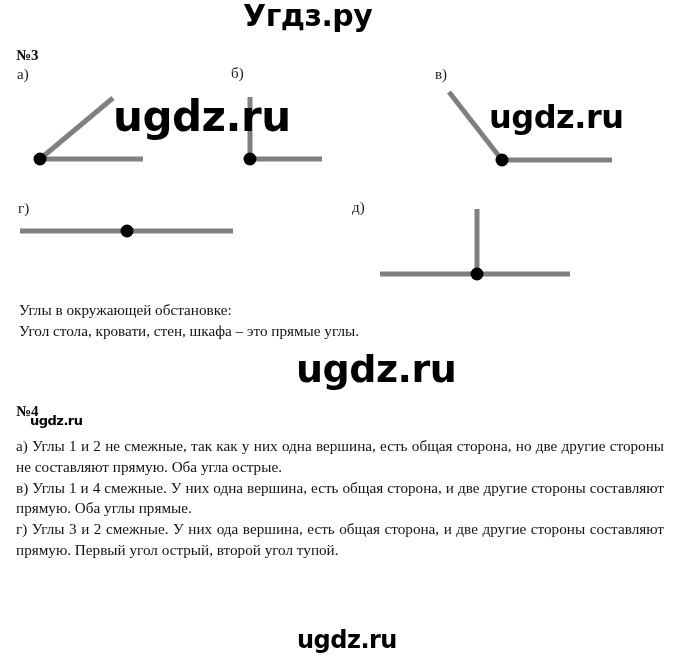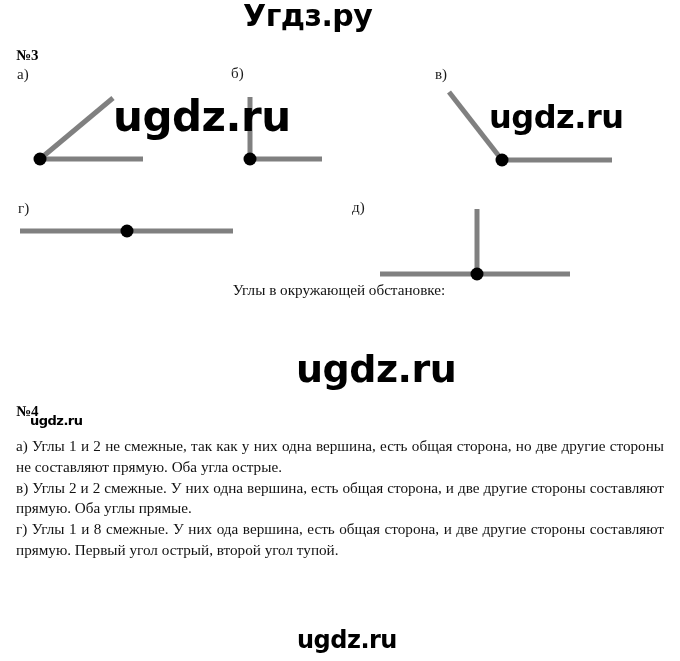--- a/index.html
+++ b/index.html
@@ -99,23 +99,22 @@
   
   .para {
     position: absolute;
     font-family: "Liberation Serif", serif;
     font-size: 15.2px;
     line-height: 20.5px;
     color: #121212;
   }
   #context-block {
     left: 19px;
-    top: 280px;
+    top: 300px;
     width: 640px;
-    text-align: center;
   }
   #context-block div { white-space: nowrap; }
 
   #answers-block {
     left: 16px;
     top: 436px;
     width: 648px;
     text-align: justify;
   }
   #answers-block p {
@@ -171,28 +170,29 @@
       <line x1="477" y1="274" x2="477" y2="209" stroke="#808080" stroke-width="5" stroke-linecap="butt"></line>
       <circle cx="477" cy="274" r="6.5" fill="#000000"></circle>
     </g>
   </svg>
 
   <div class="wm wm-a">ugdz.ru</div>
   <div class="wm wm-v">ugdz.ru</div>
 
   <div class="para" id="context-block">
     <div>Углы в окружающей обстановке:</div>
+    <div>Угол стола, кровати, стен, шкафа – это прямые углы.</div>
   </div>
 
   <div class="wm wm-mid">ugdz.ru</div>
 
   <div class="task-num" id="task4-num">№4</div>
   <div class="wm wm-small">ugdz.ru</div>
 
   <div class="para" id="answers-block">
     <p class="justify-tight">а) Углы 1 и 2 не смежные, так как у них одна вершина, есть общая сторона, но две другие стороны не составляют прямую. Оба угла острые.</p>
-    <p class="justify-tight">в) Углы 2 и 2 смежные. У них одна вершина, есть общая сторона, и две другие стороны составляют прямую. Оба углы прямые.</p>
-    <p class="justify-tight">г) Углы 1 и 8 смежные. У них ода вершина, есть общая сторона, и две другие стороны составляют прямую. Первый угол острый, второй угол тупой.</p>
+    <p class="justify-tight">в) Углы 1 и 4 смежные. У них одна вершина, есть общая сторона, и две другие стороны составляют прямую. Оба углы прямые.</p>
+    <p class="justify-tight">г) Углы 3 и 2 смежные. У них ода вершина, есть общая сторона, и две другие стороны составляют прямую. Первый угол острый, второй угол тупой.</p>
   </div>
 
   <div class="wm wm-bottom">ugdz.ru</div>
 
 </div>
 
 </body></html>

